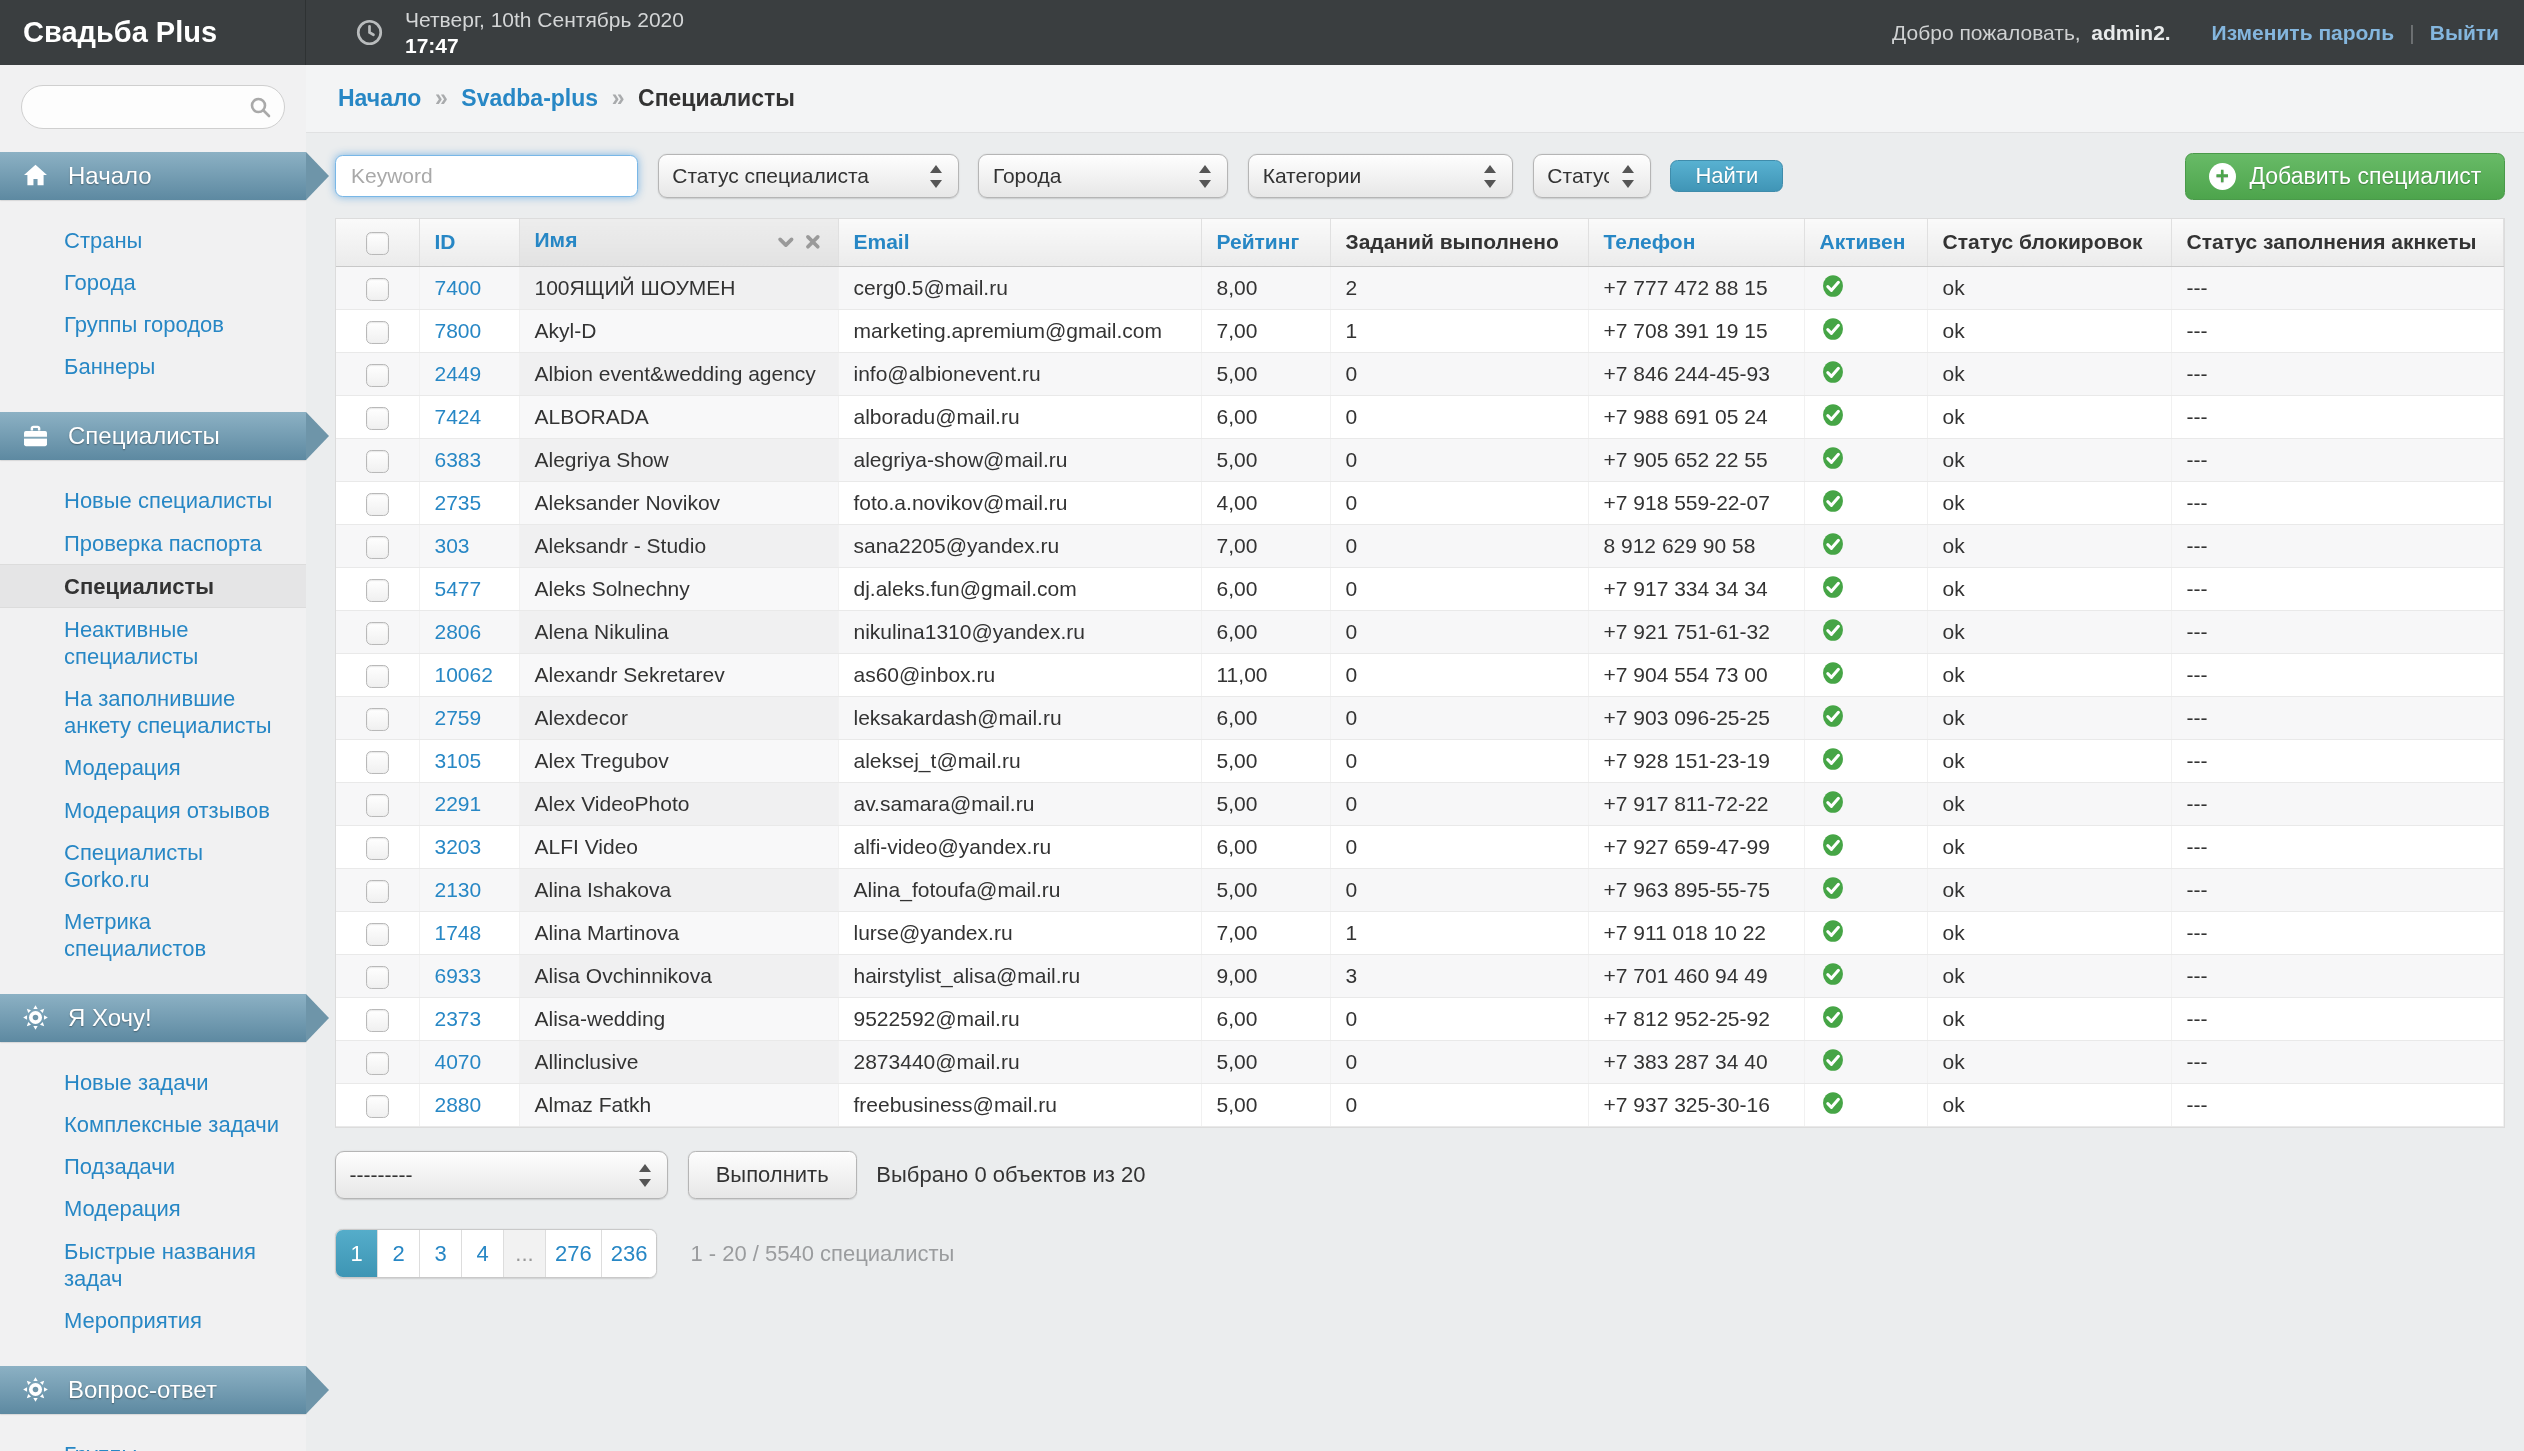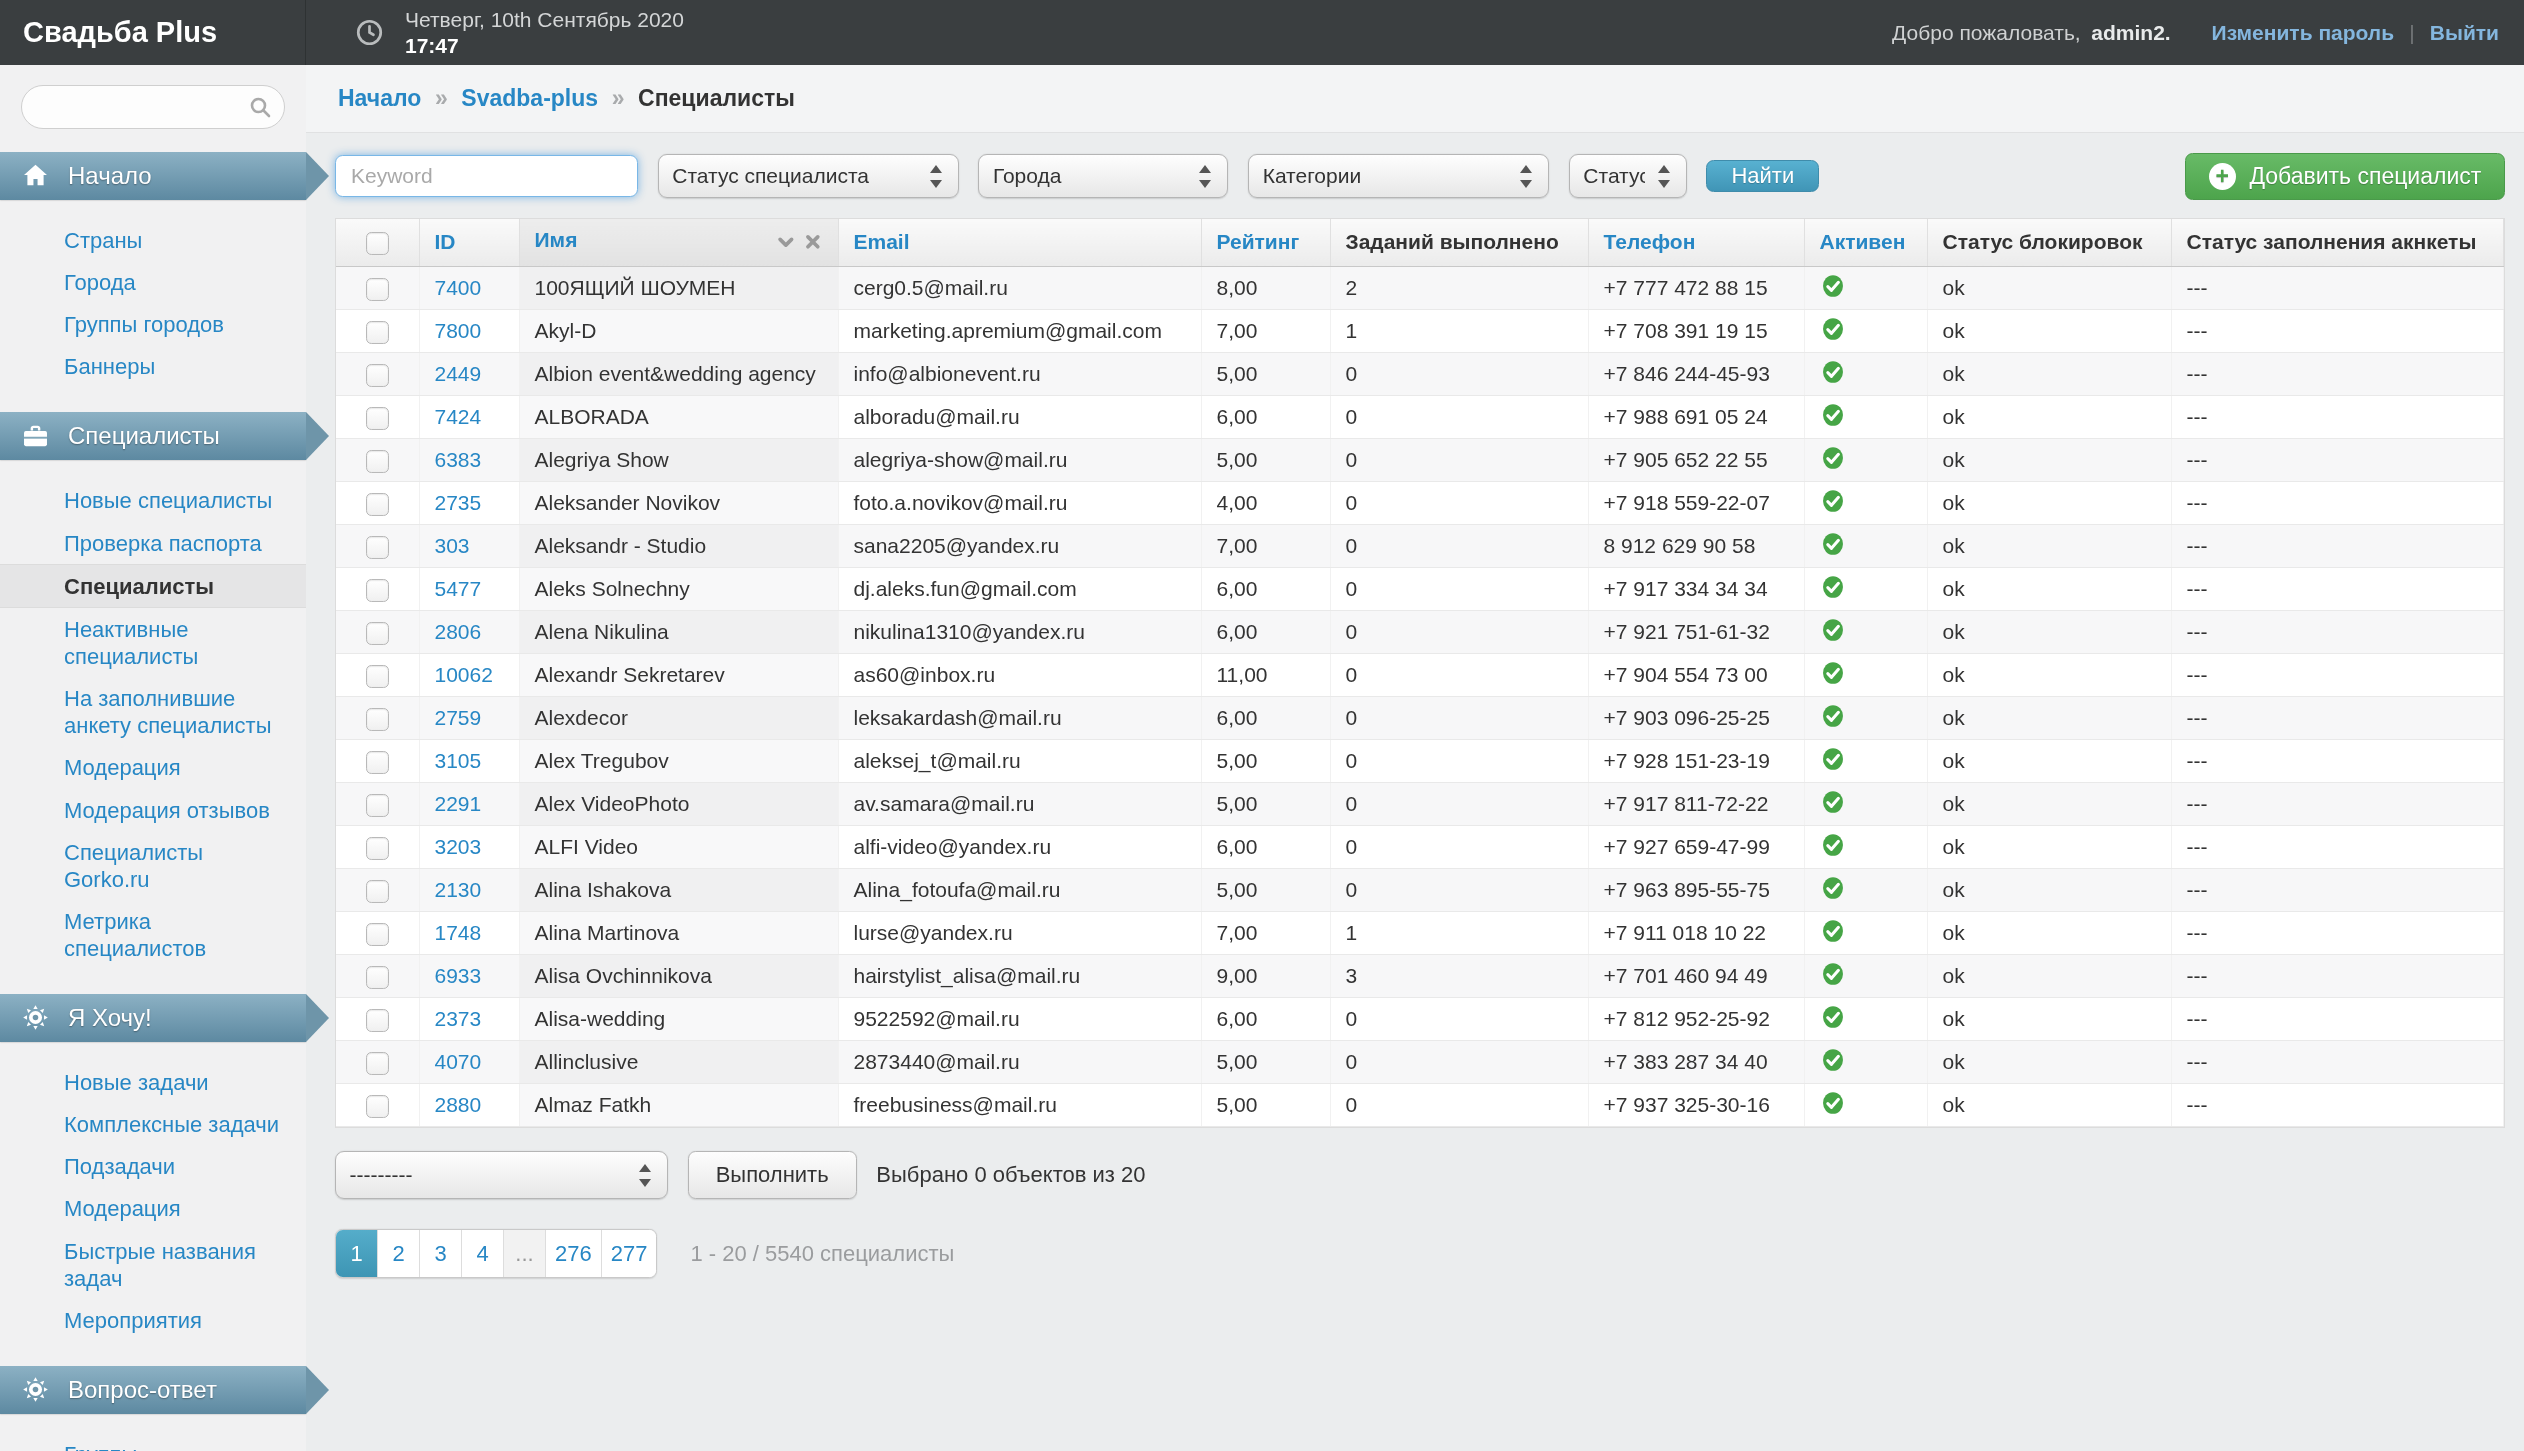--- a/index.html
+++ b/index.html
@@ -57,21 +57,21 @@
   .filters { display:flex; align-items:center; gap:19.7px; padding:19.7px 19.7px 18px 29px; }
   .keyword { width:303px; height:42px; border:1.5px solid #79b7e7; border-radius:7.6px;
     box-shadow:0 0 9px rgba(105,170,225,.85); font-size:21px; padding:0 15px;
     color:#333; outline:none; font-family:inherit; }
   .keyword::placeholder { color:#a9a9a9; }
   .sel { height:44px; border:0.8px solid #b5b5b5; border-radius:9px;
     background:linear-gradient(#fefefe,#e7e7e7); box-shadow:0 0.8px 1.5px rgba(0,0,0,.15);
     display:flex; align-items:center; font-size:21px; color:#333;
     padding:0 13.6px; position:relative; cursor:pointer; }
   .sel .sel-label { flex:1; overflow:hidden; white-space:nowrap; }
-  .sel-w1 { width:301px; } .sel-w2 { width:250px; } .sel-w3 { width:301px; } .sel-w4 { width:118px; }
+  .sel-w1 { width:301px; } .sel-w2 { width:250px; } .sel-w3 { width:265px; } .sel-w4 { width:118px; }
   .arrows { width:16.7px; height:26px; margin-left:10.6px; position:relative; flex:none; }
   .arrows::before { content:""; position:absolute; left:2.3px; top:1.5px;
     border-left:6px solid transparent; border-right:6px solid transparent;
     border-bottom:8.3px solid #555; }
   .arrows::after { content:""; position:absolute; left:2.3px; bottom:1.5px;
     border-left:6px solid transparent; border-right:6px solid transparent;
     border-top:8.3px solid #555; }
   .btn-find { height:32px; padding:0 24px; border:0.8px solid #3f8cab; border-radius:7.6px;
     background:linear-gradient(#58b1d1,#4095b6); color:#fff; font-size:22px;
     font-family:inherit; cursor:pointer; text-shadow:0 0.8px 0.8px rgba(0,0,0,.2); }
@@ -608,20 +608,20 @@
     </div>
 
     <div class="pagination">
       <div class="pages" id="pages">
           <span class="page active">1</span>
           <span class="page">2</span>
           <span class="page">3</span>
           <span class="page">4</span>
           <span class="page ellipsis">...</span>
           <span class="page">276</span>
-          <span class="page">277</span>
+          <span class="page">236</span>
         </div>
       <span class="range-note">1 - 20  /  5540 специалисты</span>
     </div>
 
   </div>
 </div>
 
 
 </body></html>

